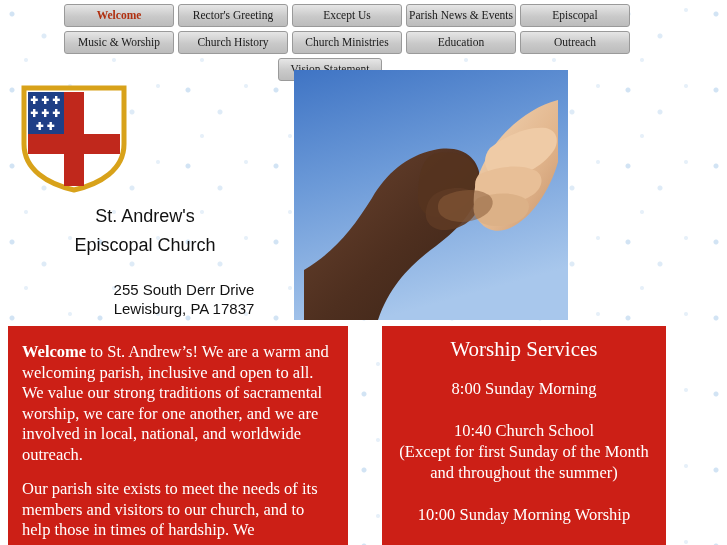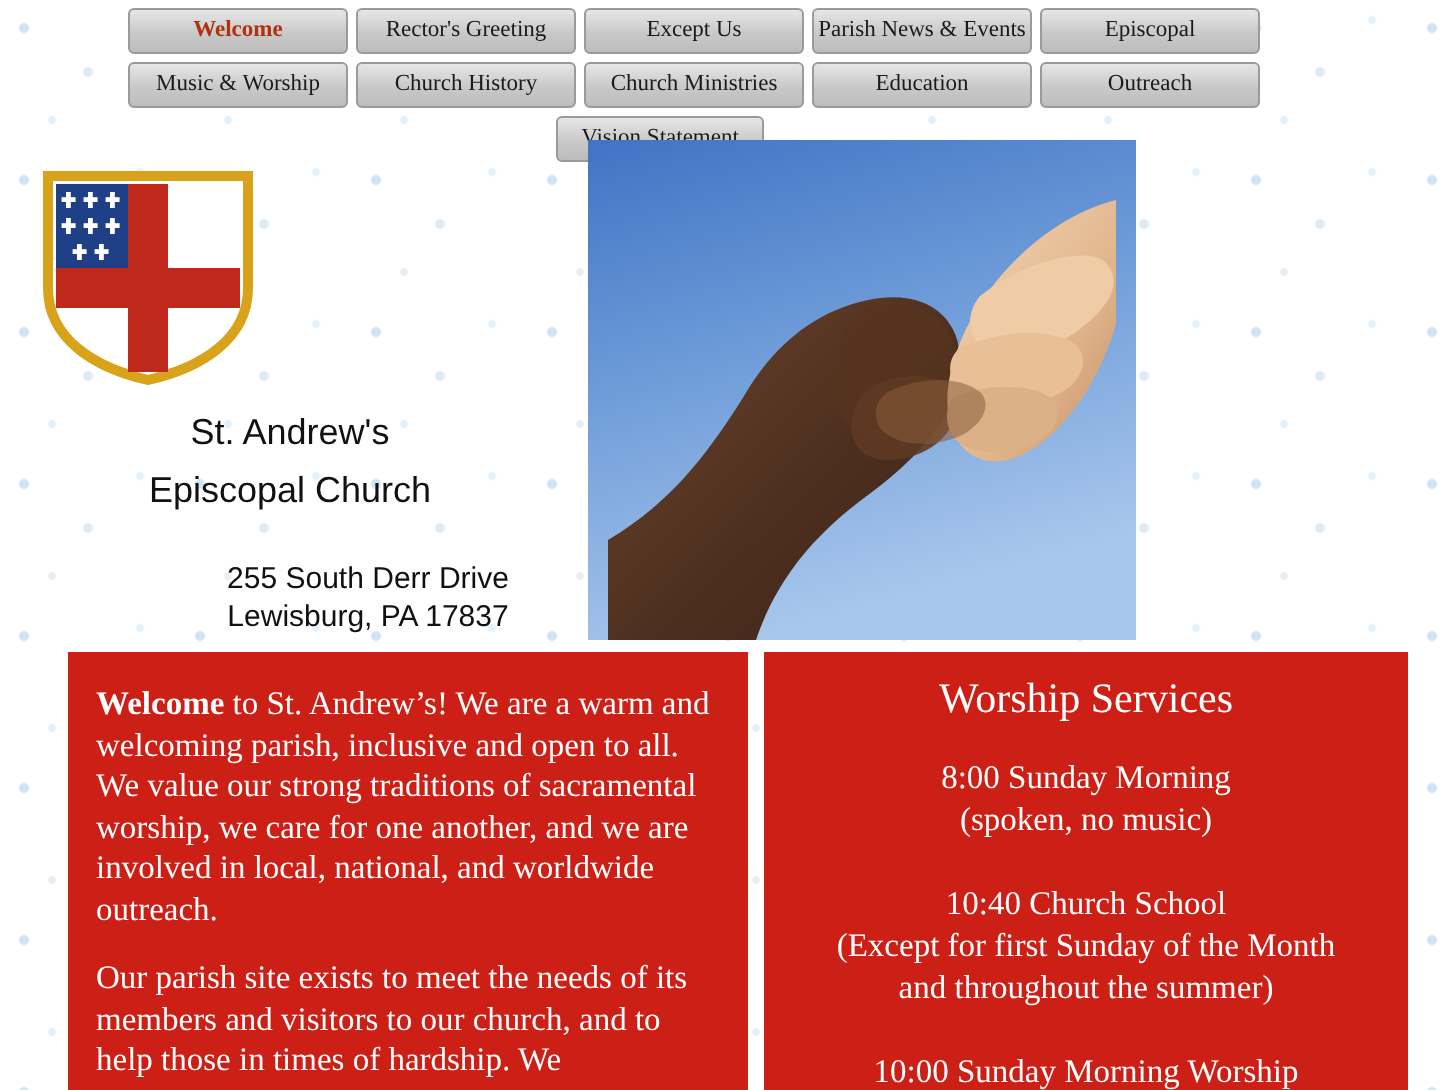--- a/index.html
+++ b/index.html
@@ -111,40 +111,40 @@
   }
 
   
   .panel {
     position: absolute;
     background: #cc1f16;
     color: #ffffff;
     box-sizing: border-box;
   }
   .panel-welcome {
-    left: 34px;
+    left: 8px;
     top: 326px;
     width: 340px;
     height: 219px;
     padding: 16px 14px 0 14px;
   }
   .panel-welcome p {
     margin: 0 0 14px 0;
     font-family: "Liberation Serif", serif;
     font-size: 16.5px;
     line-height: 20.5px;
     color: #ffffff;
   }
   .panel-welcome b {
     font-weight: bold;
   }
   .panel-worship {
     left: 382px;
     top: 326px;
-    width: 322px;
+    width: 284px;
     height: 219px;
     padding: 8px 10px 0 10px;
     text-align: center;
   }
   .worship-title {
     font-family: "Liberation Serif", serif;
     font-size: 21px;
     line-height: 30px;
     color: #ffffff;
   }
@@ -270,21 +270,20 @@
 
   <div class="panel panel-welcome">
     <p><b>Welcome</b><span> to St. Andrew’s!  We are a warm and welcoming parish, inclusive and open to all. We value our strong traditions of sacramental worship, we care for one another, and we are involved in local, national, and worldwide outreach.</span></p>
     <p>Our parish site exists to meet the needs of its members and visitors to our church, and to help those in times of hardship.  We</p>
   </div>
 
   <div class="panel panel-worship">
     <div class="worship-title">Worship Services</div>
     <div class="sp"></div>
     <div class="worship-line">8:00  Sunday Morning</div>
-    <div class="worship-line">(spoken, no music)</div>
     <div class="worship-line">&nbsp;</div>
     <div class="worship-line">10:40   Church School</div>
     <div class="worship-line">(Except for first Sunday of the Month</div>
     <div class="worship-line">and throughout the summer)</div>
     <div class="worship-line">&nbsp;</div>
     <div class="worship-line">10:00   Sunday Morning Worship</div>
 
   </div>
 
 </div>

